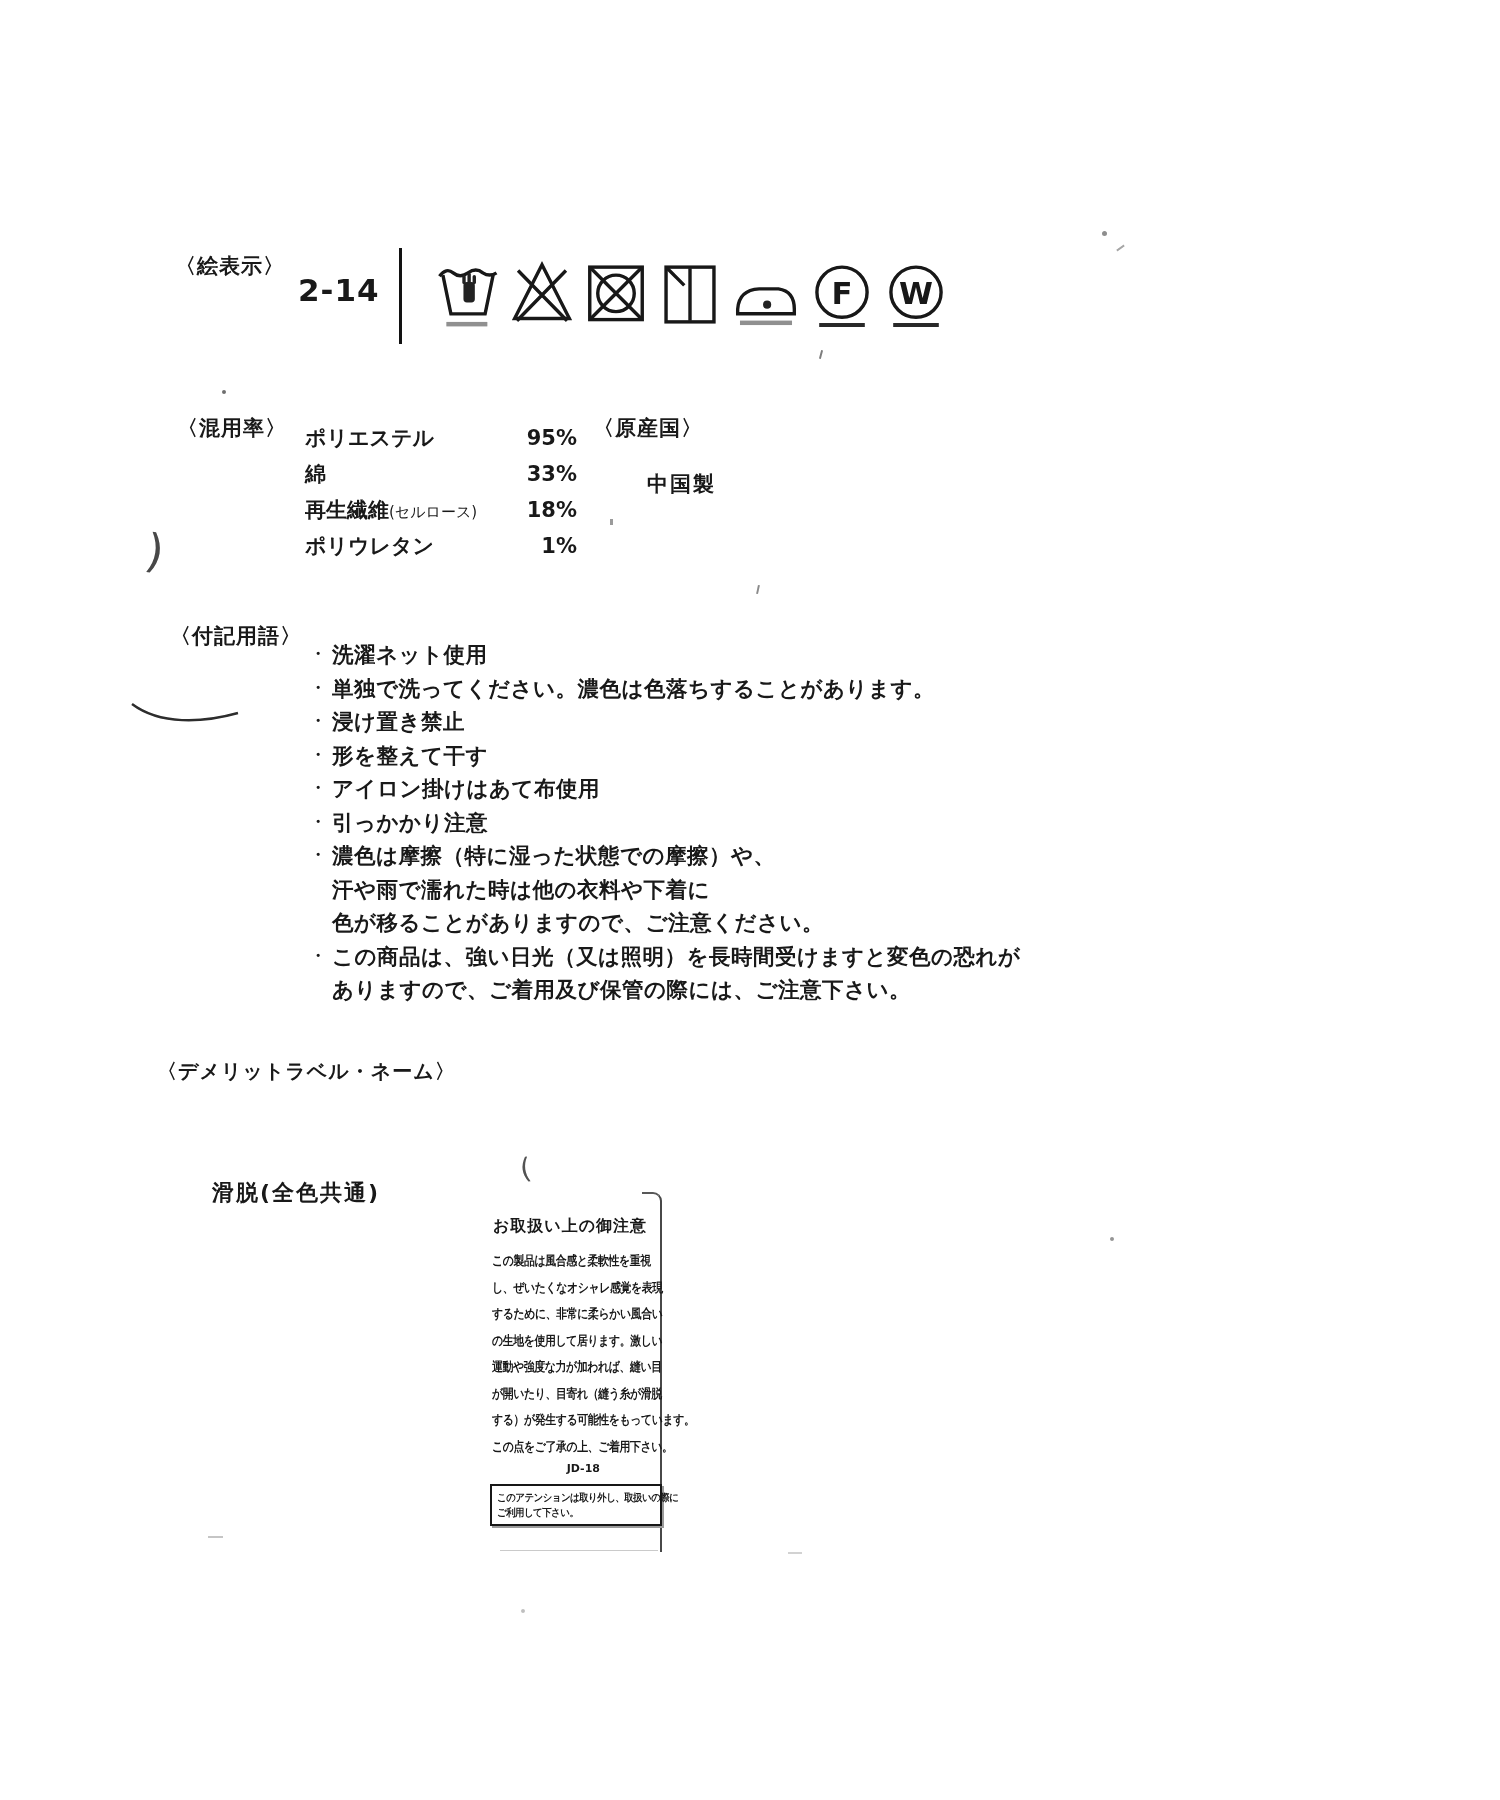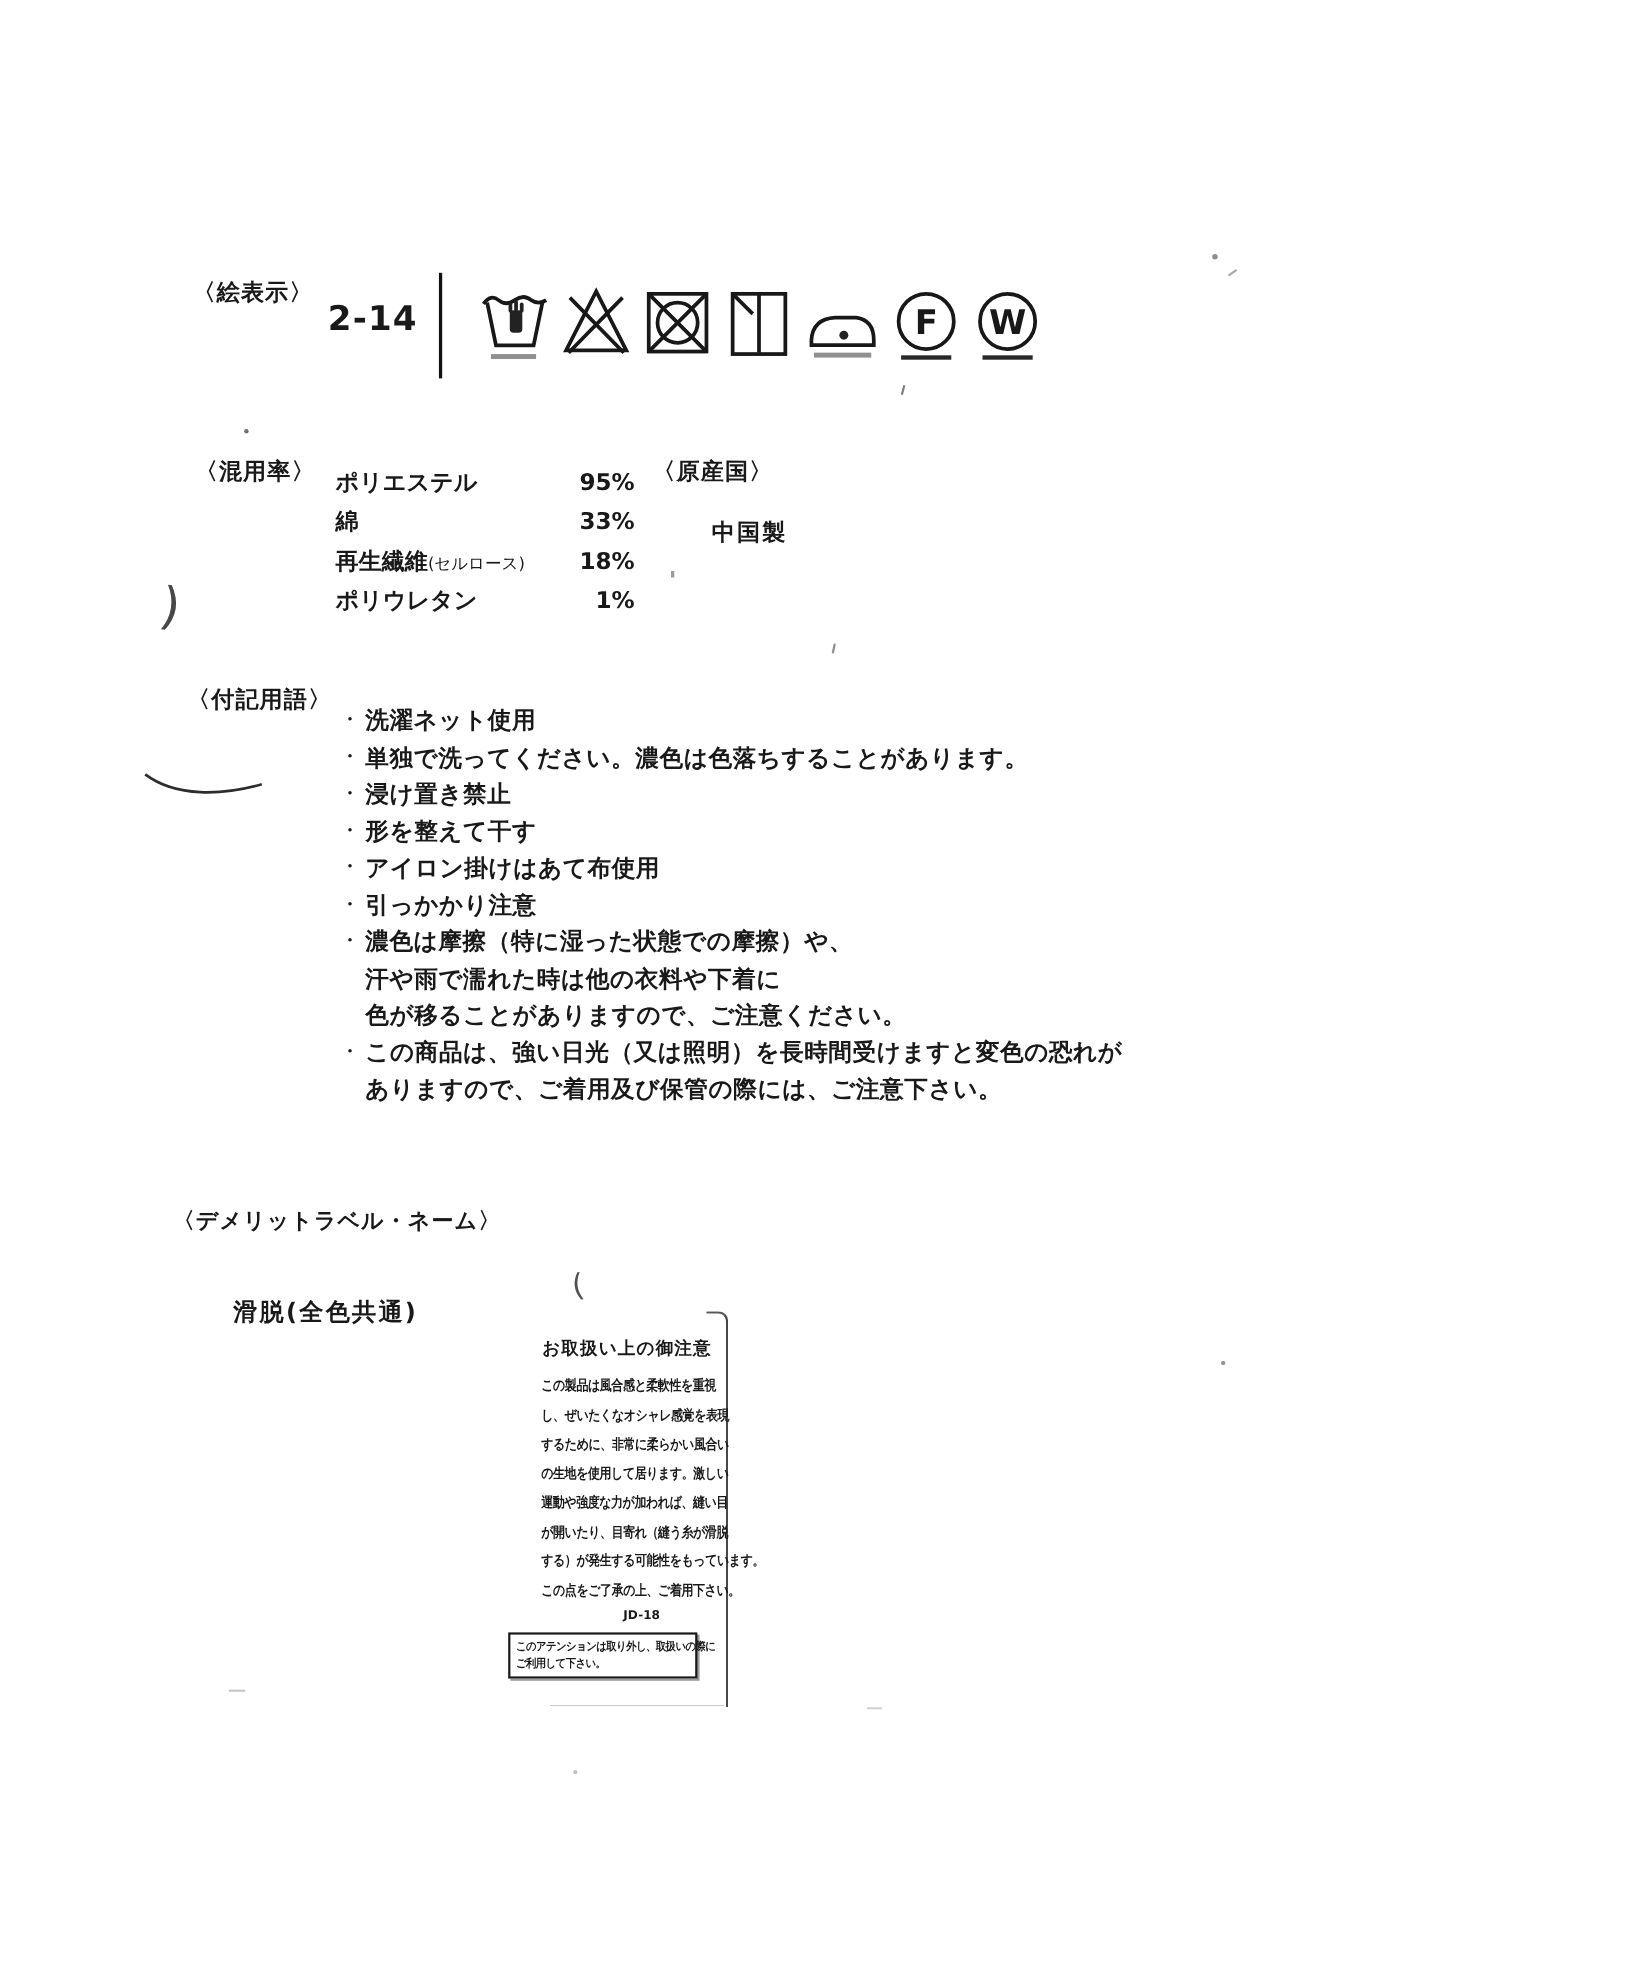--- a/index.html
+++ b/index.html
@@ -187,21 +187,21 @@
       <div class="note-line">
         <span class="note-bullet"></span>
         <span>ありますので、ご着用及び保管の際には、ご注意下さい。</span>
       </div>
     </div>
 
   <svg class="abs" style="left:130px;top:698px;" width="112" height="30">
     <path d="M2 6 C30 27, 72 25, 108 15" stroke="#303030" stroke-width="2.5" fill="none"></path>
   </svg>
 
-  <div class="abs sec-label" style="left:157px;top:1096px;font-size:20px;">〈デメリットラベル・ネーム〉</div>
+  <div class="abs sec-label" style="left:157px;top:1058px;font-size:20px;">〈デメリットラベル・ネーム〉</div>
   <div class="abs variant" style="left:212px;top:1178px;">滑脱(全色共通)</div>
 
   <div class="abs artifact" style="left:520px;top:1152px;font-size:28px;transform:rotate(-8deg);color:#555;">(</div>
 
   <div class="abs tag-edge" style="left:642px;top:1192px;width:18px;height:358px;"></div>
   <div class="abs tag-bottom" style="left:500px;top:1550px;width:158px;"></div>
 
   <div class="abs tag-title" style="left:486px;top:1216px;width:168px;">お取扱い上の御注意</div>
 
   <div class="abs" style="left:492px;top:1248px;width:200px;">
@@ -213,21 +213,21 @@
         <div>の生地を使用して居ります。激しい</div>
         <div>運動や強度な力が加われば、縫い目</div>
         <div>が開いたり、目寄れ（縫う糸が滑脱</div>
         <div>する）が発生する可能性をもっています。</div>
         <div>この点をご了承の上、ご着用下さい。</div>
       </div>
   </div>
 
   <div class="abs tag-code" style="left:500px;top:1462px;width:100px;">JD-18</div>
 
-  <div class="abs tag-box" style="left:462px;top:1484px;width:158px;">
+  <div class="abs tag-box" style="left:490px;top:1484px;width:158px;">
 
   <div class="tag-box-line">このアテンションは取り外し、取扱いの際に</div>
       <div class="tag-box-line">ご利用して下さい。</div>
     </div>
 
   <div class="abs" style="left:1102px;top:231px;width:5px;height:5px;background:#8d8d8d;border-radius:50%;"></div>
   <div class="abs" style="left:1116px;top:247px;width:9px;height:2px;background:#a5a5a5;transform:rotate(-35deg);"></div>
   <div class="abs" style="left:820px;top:350px;width:2px;height:9px;background:#7d7d7d;transform:rotate(14deg);"></div>
   <div class="abs" style="left:222px;top:390px;width:4px;height:4px;background:#6f6f6f;border-radius:50%;"></div>
   <div class="abs" style="left:610px;top:519px;width:3px;height:6px;background:#9a9a9a;"></div>

